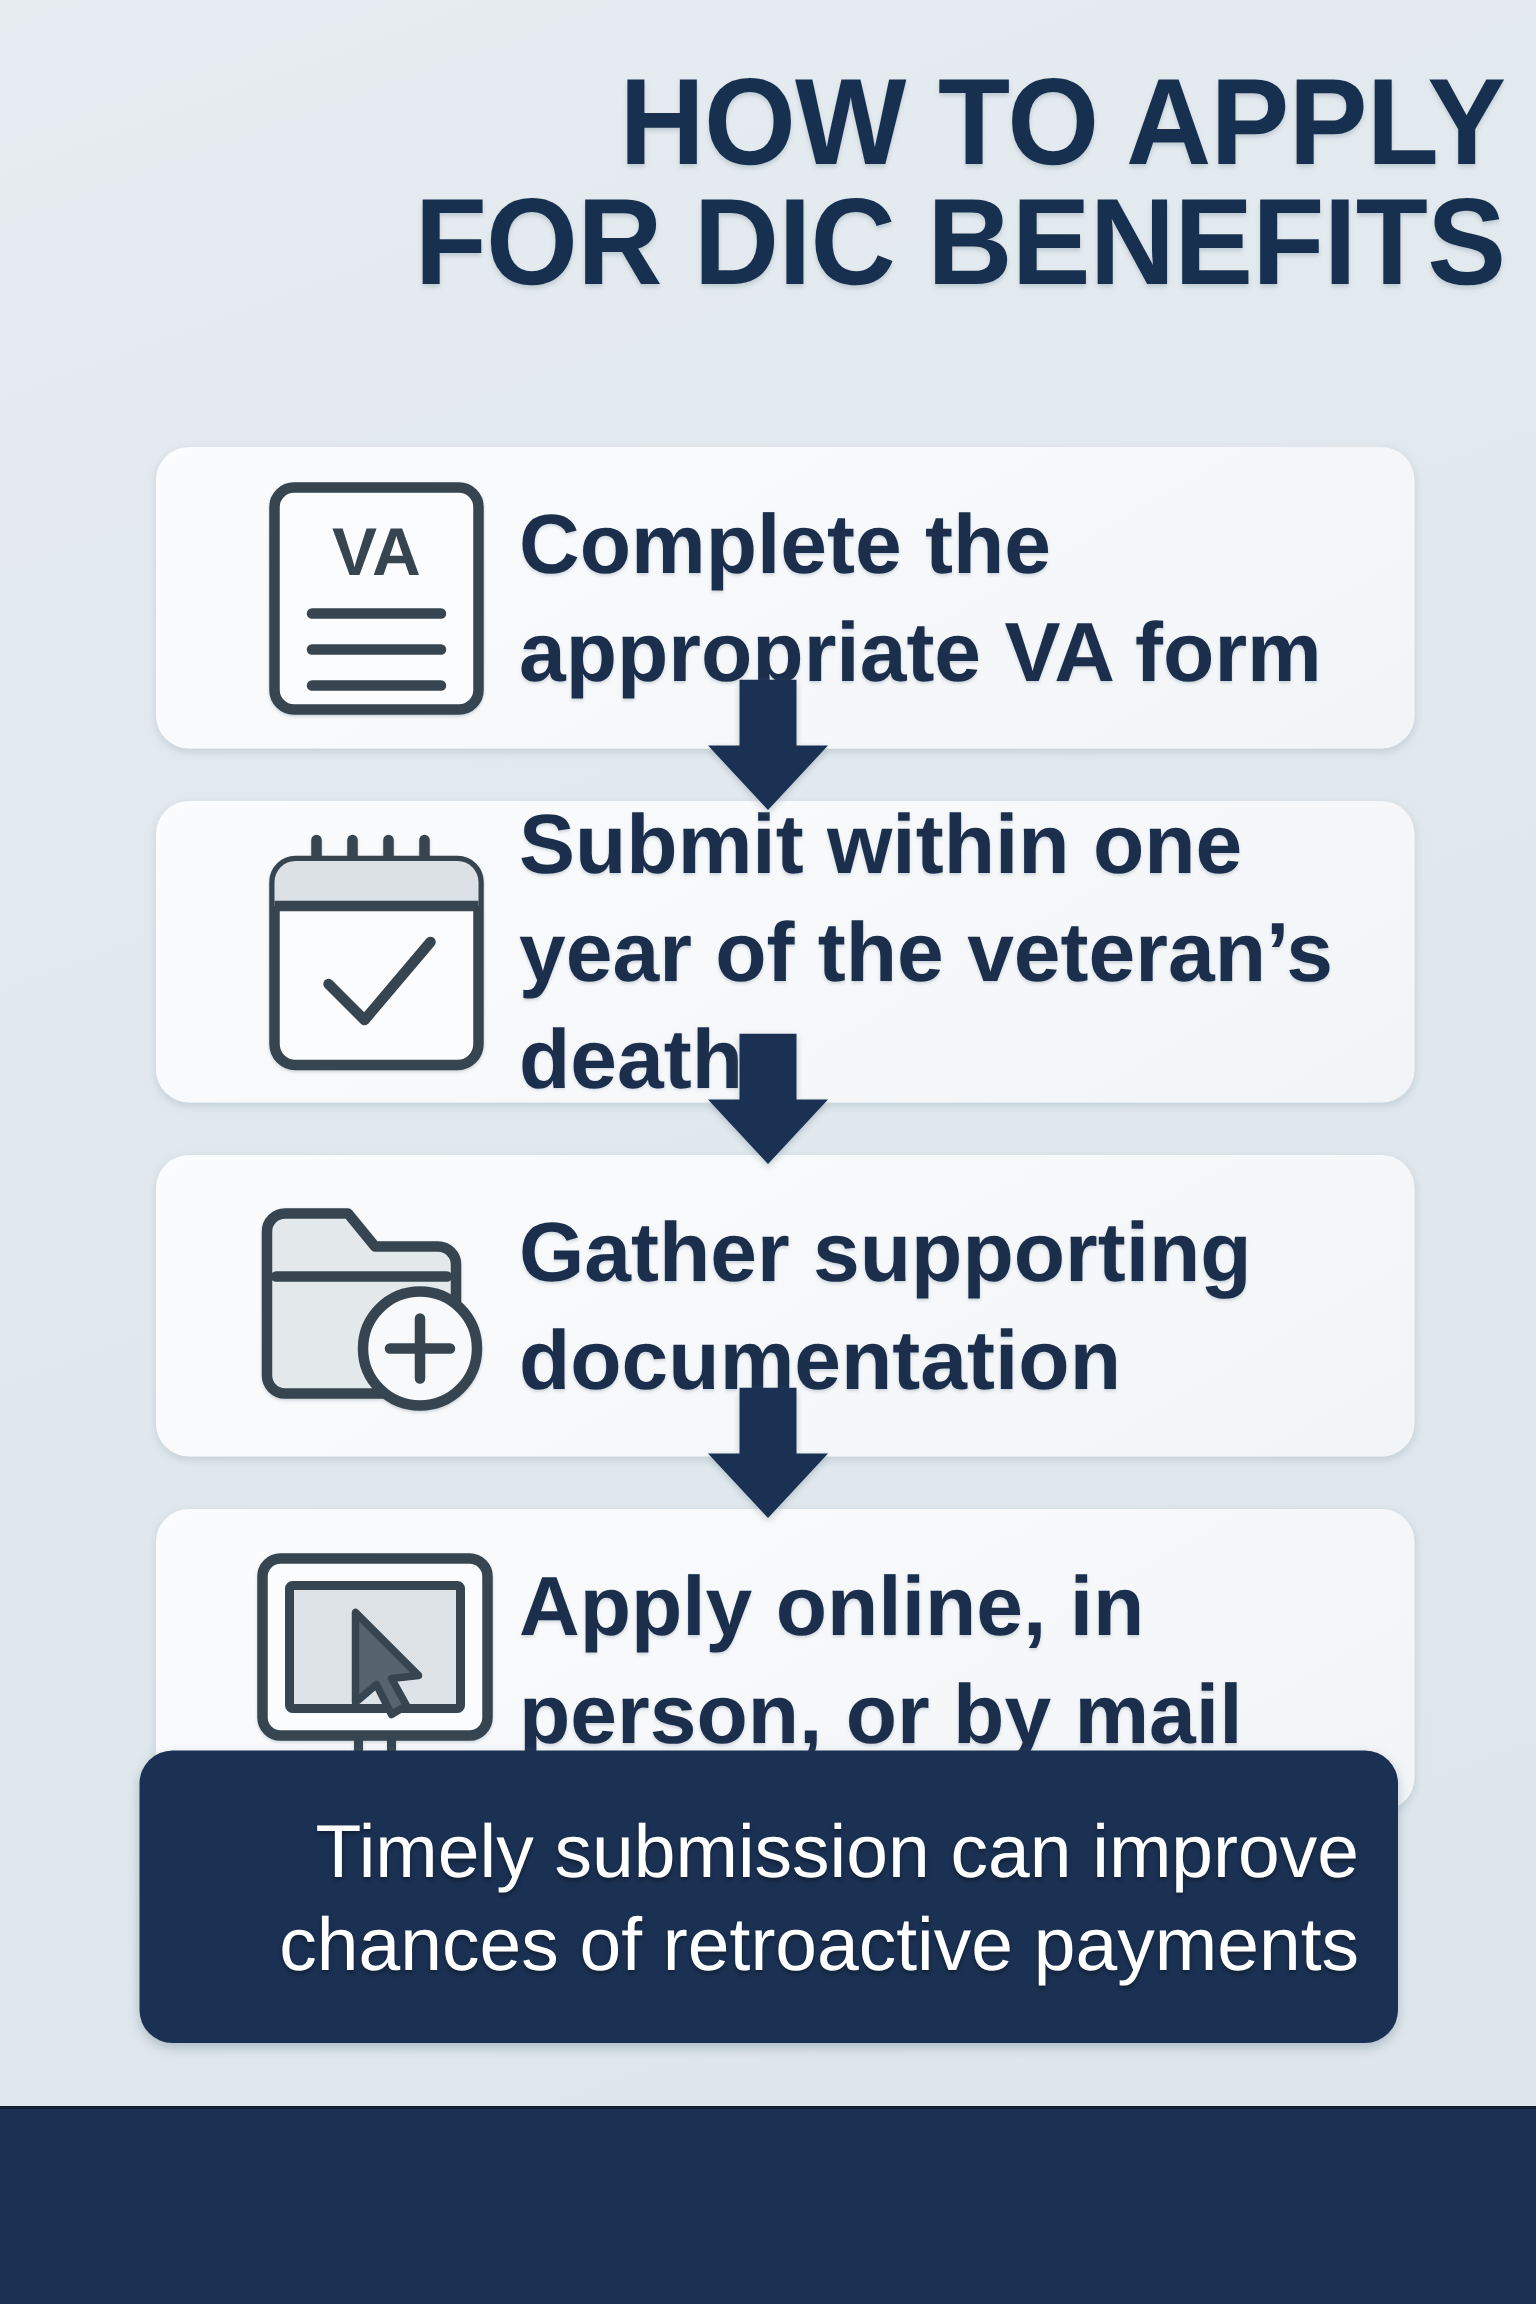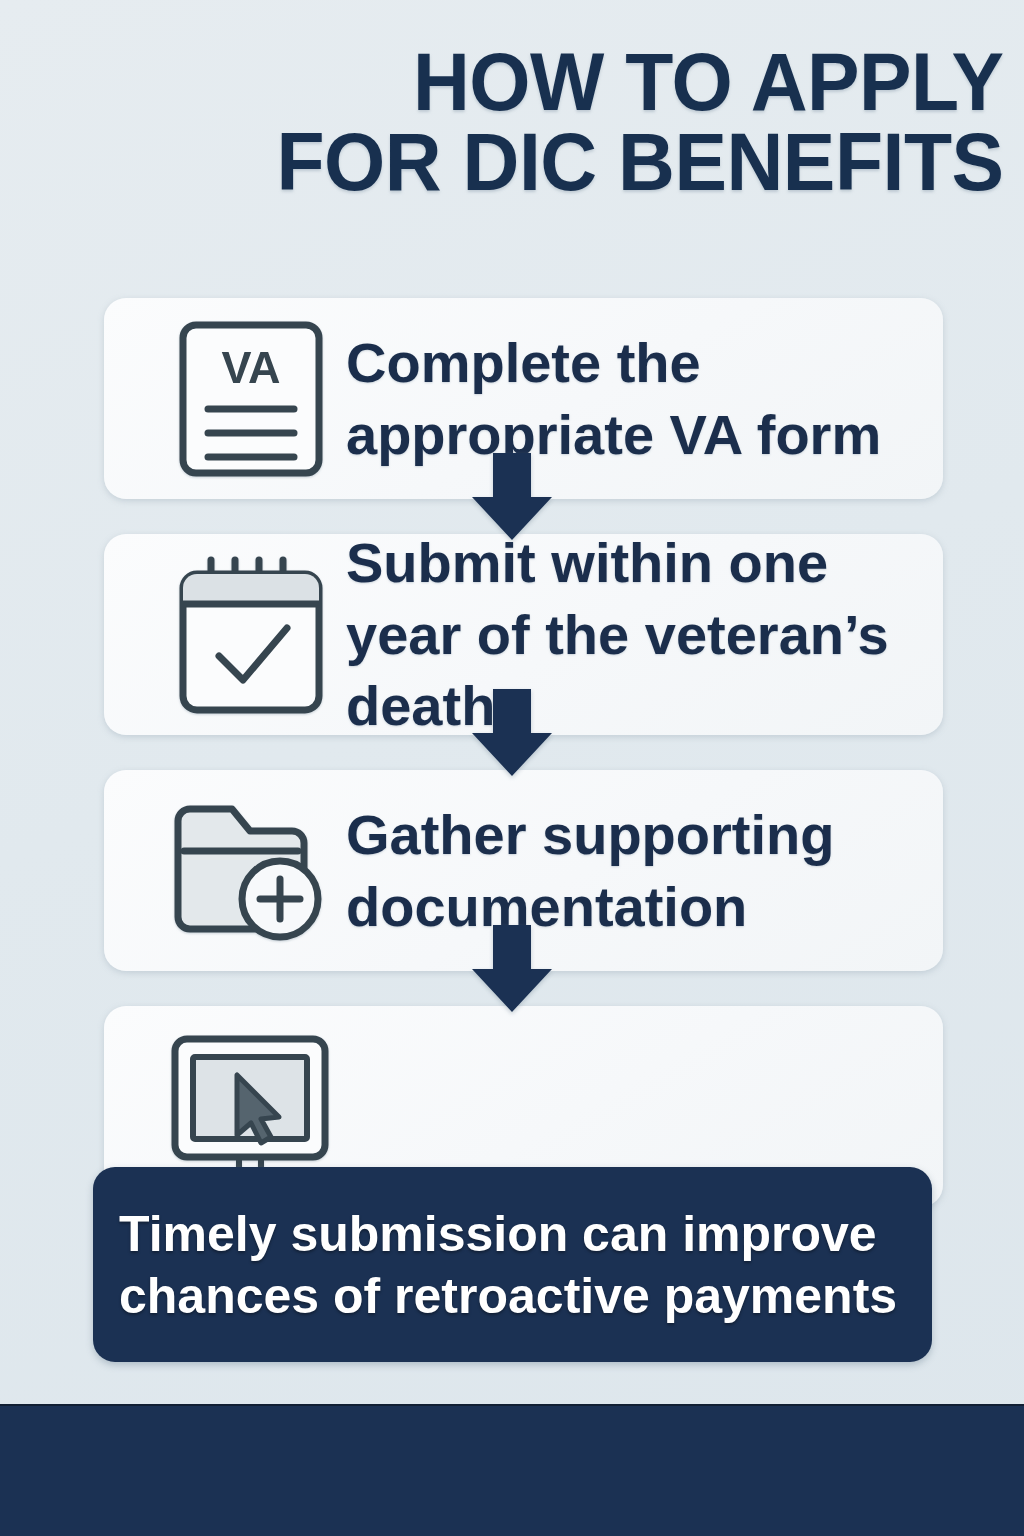--- a/index.html
+++ b/index.html
@@ -90,25 +90,25 @@
     left:93px; top:1167px; width:839px; height:195px;
     background:#1b3153;
     border-radius:22px;
     display:flex;
     align-items:center;
     justify-content:center;
     box-shadow:0 3px 7px rgba(120,140,155,0.45);
   }
   .banner-text{
     font-family:"Liberation Sans Narrow","Liberation Sans", sans-serif;
-    font-weight:bold;
+    font-weight:normal;
     font-size:50px;
     line-height:1.24;
     color:#ffffff;
-    text-align:left;
+    text-align:right;
     padding:0 26px;
     text-shadow:0 2px 3px rgba(0,0,0,0.35);
   }
 
   
   .footer-bar{
     position:absolute;
     left:0; right:0; bottom:0;
     height:132px;
     background:#1b3153;
@@ -170,20 +170,21 @@
   <div class="card">
     <div class="icon-wrap">
       <svg width="168" height="152" viewBox="0 0 168 152">
         <rect x="8" y="8" width="150" height="118" rx="12" ry="12" fill="#fbfcfd" stroke="#36454f" stroke-width="7"></rect>
         <rect x="26" y="26" width="114" height="82" rx="2" ry="2" fill="#dde3e7" stroke="#36454f" stroke-width="6"></rect>
         <rect x="72" y="126" width="22" height="22" fill="none" stroke="#36454f" stroke-width="6"></rect>
         <line x1="44" y1="146" x2="122" y2="146" stroke="#36454f" stroke-width="8" stroke-linecap="round"></line>
         <path d="M70 44 L70 104 L84 92 L94 112 L104 106 L94 88 L112 86 Z" fill="#55646e" stroke="#36454f" stroke-width="5" stroke-linejoin="round"></path>
       </svg>
     </div>
+    <div class="card-text">Apply online, in person, or by mail</div>
   </div>
 
 </div>
 
 <div class="arrow arrow-1">
   <svg width="82" height="88" viewBox="0 0 82 88">
     <path d="M22 0 L60 0 L60 44 L81 44 L41 87 L1 44 L22 44 Z" fill="#1b3153"></path>
   </svg>
 </div>
 <div class="arrow arrow-2">

